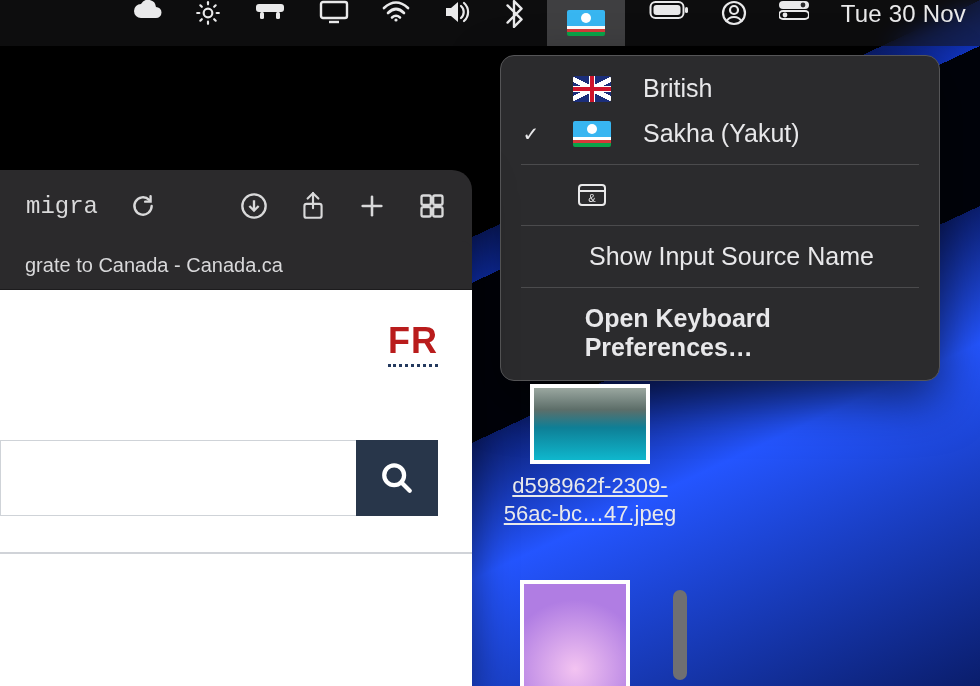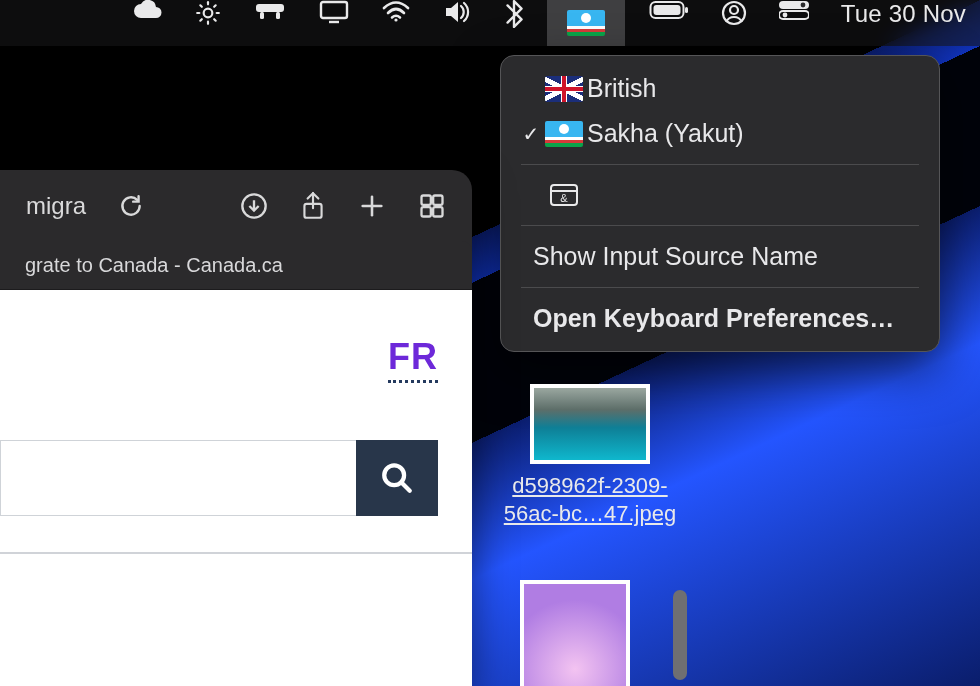--- a/index.html
+++ b/index.html
@@ -85,21 +85,21 @@
     position:absolute; top: 55px; left: 500px;
     width: 440px;
     background:#2b2b2d;
     border:1px solid #555557;
     border-radius:14px;
     padding: 10px 8px;
     box-shadow: 0 18px 50px rgba(0,0,0,.6);
   }
   .dd-row {
     display:flex; align-items:center;
-    gap: 4px;
+    gap: 32px;
     padding: 8px 12px 8px 12px;
     font-size: 25px;
     border-radius: 8px;
     color:#e8e8ea;
     min-height: 44px;
   }
   .dd-row .check { width: 20px; text-align:center; font-size: 20px; }
   .dd-row .icon-slot { width: 38px; display:flex; justify-content:center; }
   .dd-row.highlight { background:#1760d0; color:#fff; }
   .dd-row.highlight svg { stroke:#fff; }
@@ -111,21 +111,21 @@
     width:472px; height:520px;
     background:#2b2a2c;
     border-top-right-radius:20px;
     overflow:hidden;
     box-shadow: 0 12px 40px rgba(0,0,0,.5);
   }
   .browser-toolbar{
     height:72px; display:flex; align-items:center; gap:32px;
     padding:0 26px; color:#cfcfd1; font-size:24px;
   }
-  .url-frag { flex:0 0 auto; color:#d9d9da; font-size:24px; margin-right: 0px; }
+  .url-frag { flex:0 0 auto; color:#d9d9da; font-size:24px; margin-right: 0px; font-family: Liberation Mono, monospace; }
   .browser-toolbar .tb-btn svg{display:block;}
   .tabbar{
     height:48px; display:flex; align-items:flex-end; padding-left:0;
     border-bottom:1px solid #1c1b1d;
   }
   .tab{
     background:#ffffff; color:#1b1b1b;
     height:48px;
     padding: 0 25px;
     display:flex; align-items:center;
@@ -133,24 +133,23 @@
     font-size:20px;
     width: 100%;
     background:#2b2a2c;color:#d8d8da;
   }
   .content{
     background:#fff; color:#222; height:400px; position:relative;
   }
   .content .fr{
     position:absolute; top:30px; right:34px;
     font-size:36px; font-weight:600; letter-spacing:1px;
-    color:#6d28d9;
+    color:#b91c1c;
     border-bottom:3px dotted #243a5e;
     padding-bottom:2px;
-    margin-top:16px;
   }
   .searchbar{
     position:absolute; top:150px; left:0; right:34px;
     height:76px; display:flex;
   }
   .searchbar input{
     flex:1; border:1px solid #cfd3d8; border-right:none;
     font-size:20px; padding:0 14px; border-radius:0;
   }
   .searchbar .btn{

